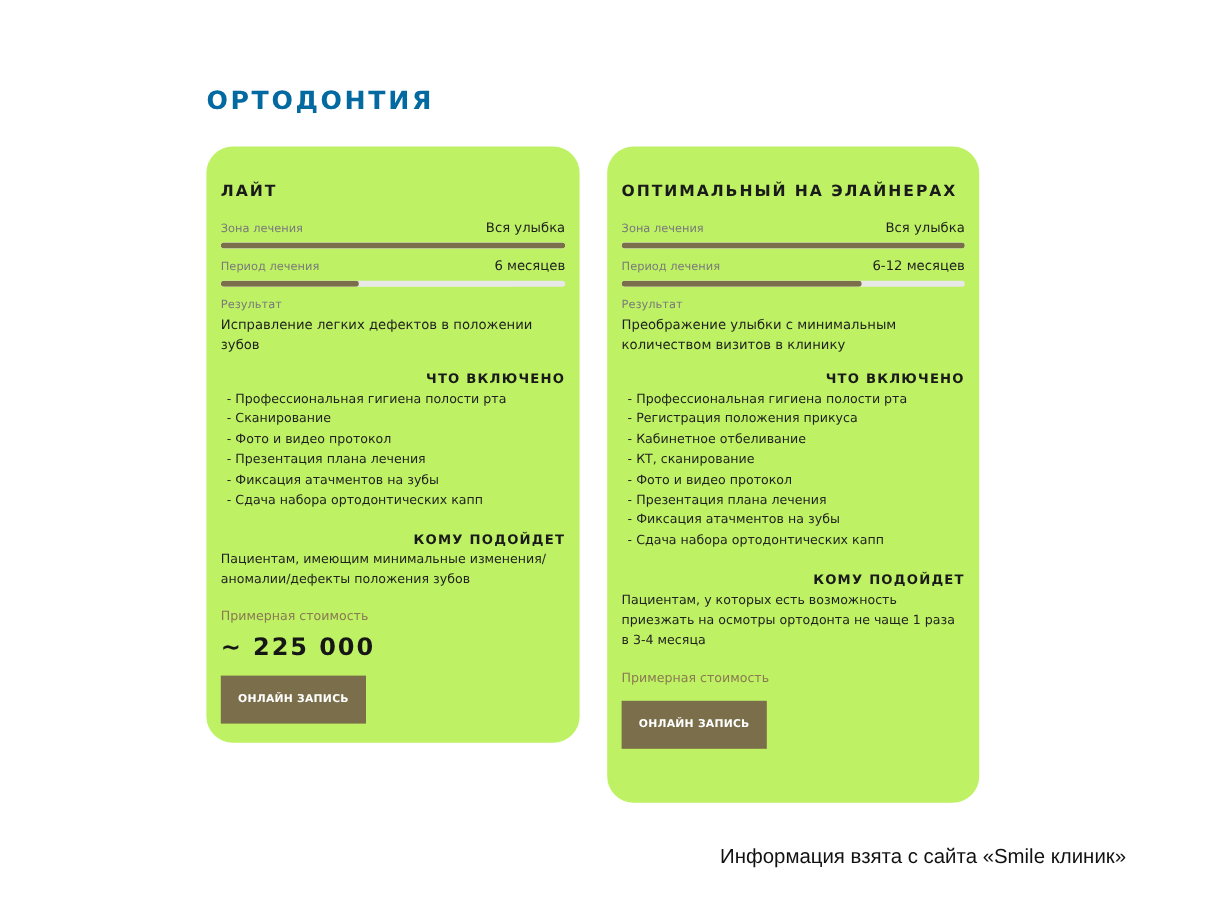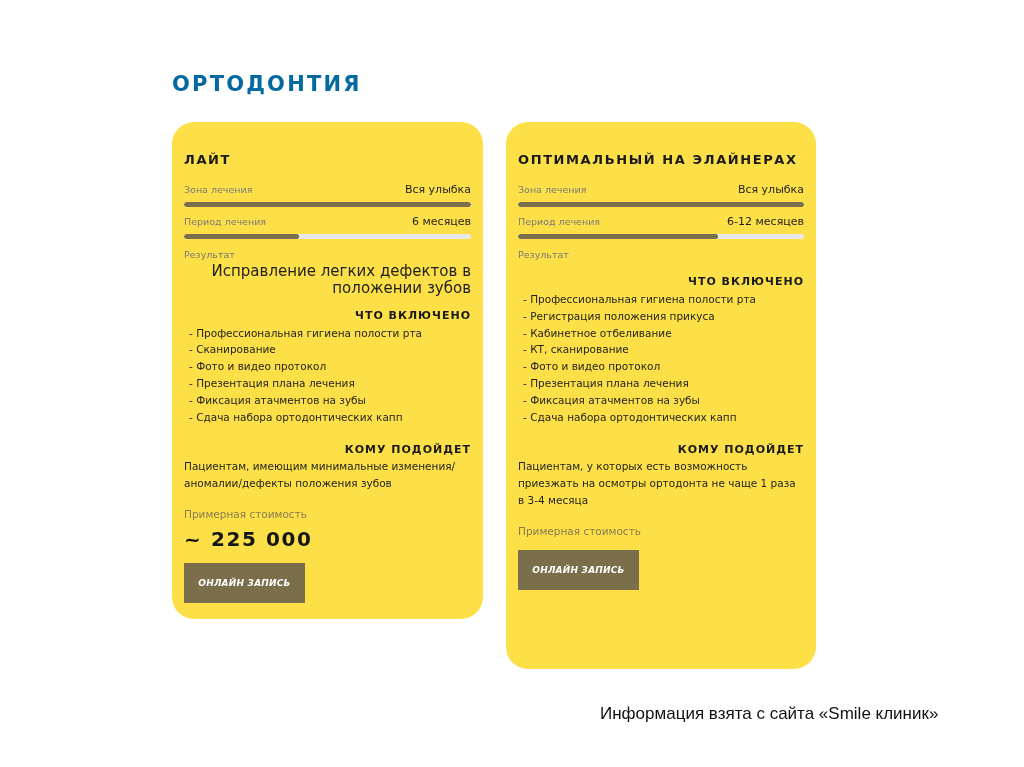--- a/index.html
+++ b/index.html
@@ -6,42 +6,42 @@
     html, body { width: 1024px; height: 767px; background: #ffffff; overflow: hidden; }
     body { position: relative; font-family: "DejaVu Sans", sans-serif; color: #1a1a1a; }
 
     .page-title {
       position: absolute; left: 172px; top: 72px;
       font-family: "DejaVu Sans", sans-serif; font-size: 21px; font-weight: 600;
       letter-spacing: 2.2px; color: #0369a1;
     }
 
     .card {
-      position: absolute; background: #fde047; border-radius: 22px;
+      position: absolute; background: #bef264; border-radius: 22px;
       padding: 28px 12px 0 12px;
     }
     .card.c1 { left: 172px; top: 122px; width: 311px; height: 497px; }
     .card.c2 { left: 506px; top: 122px; width: 310px; height: 547px; }
 
     .plan-name {
       font-size: 13px; font-weight: 600; letter-spacing: 1.6px; color: #1a1a1a;
       height: 20px; line-height: 20px; margin-bottom: 13px;
     }
 
     .metric { margin-bottom: 0; }
     .metric-row { display: flex; justify-content: space-between; align-items: baseline; height: 16px; }
     .metric-label { font-size: 9.5px; color: #7a7a7a; }
     .metric-value { font-size: 11px; color: #1f1f1f; }
     .bar-track {
       height: 5px; background: #e8e8e8; border-radius: 3px; margin: 3px 0 8px 0; overflow: hidden;
     }
     .bar-fill { height: 100%; background: #7b6e4a; border-radius: 3px; }
 
     .section-label { font-size: 9.5px; color: #7a7a7a; height: 16px; line-height: 16px; margin-top: 1px; }
-    .result-text { font-size: 15px; line-height: 16.8px; color: #1f1f1f; text-align: right; }
+    .result-text { font-size: 11px; line-height: 16.8px; color: #1f1f1f; }
 
     .section-head {
       font-size: 11px; font-weight: 700; letter-spacing: 1px; color: #1a1a1a;
       margin-top: 12px; height: 14px; line-height: 14px; text-align: right;
     }
     .incl-list { list-style: none; margin-top: 2px; }
     .incl-list li { font-size: 10.5px; line-height: 16.8px; color: #1f1f1f; padding-left: 5px; }
     .incl-list li::before { content: "- "; }
 
     .fit-head { margin-top: 18px; }
@@ -52,21 +52,20 @@
       font-size: 20px; font-weight: 600; letter-spacing: 1.6px; color: #161616;
       margin-top: 4px; height: 26px; line-height: 26px;
     }
 
     .cta-button {
       display: flex; align-items: center; justify-content: center;
       width: 121px; height: 40px; margin-top: 11px;
       background: #7b6e4a; color: #ffffff; border: none;
       font-size: 9px; font-weight: 700; letter-spacing: 0.2px; cursor: pointer;
       font-family: "DejaVu Sans", sans-serif;
-      font-style: italic;
     }
 
     .source-note {
       position: absolute; left: 600px; top: 704px;
       font-family: Liberation Sans, sans-serif; font-size: 17px; color: #111;
     }
   </style>
 </head>
 <body>
 
@@ -134,20 +133,21 @@
     <div class="metric-row">
       <span class="metric-label">Период лечения</span>
       <span class="metric-value">6-12 месяцев</span>
     </div>
     <div class="bar-track">
       <div class="bar-fill" style="width: 70%;"></div>
     </div>
   </div>
 
   <div class="section-label">Результат</div>
+  <div class="result-text">Преображение улыбки с минимальным количеством визитов в клинику</div>
 
   <div class="section-head">ЧТО ВКЛЮЧЕНО</div>
   <ul class="incl-list">
     <li>Профессиональная гигиена полости рта</li>
     <li>Регистрация положения прикуса</li>
     <li>Кабинетное отбеливание</li>
     <li>КТ, сканирование</li>
     <li>Фото и видео протокол</li>
     <li>Презентация плана лечения</li>
     <li>Фиксация атачментов на зубы</li>

